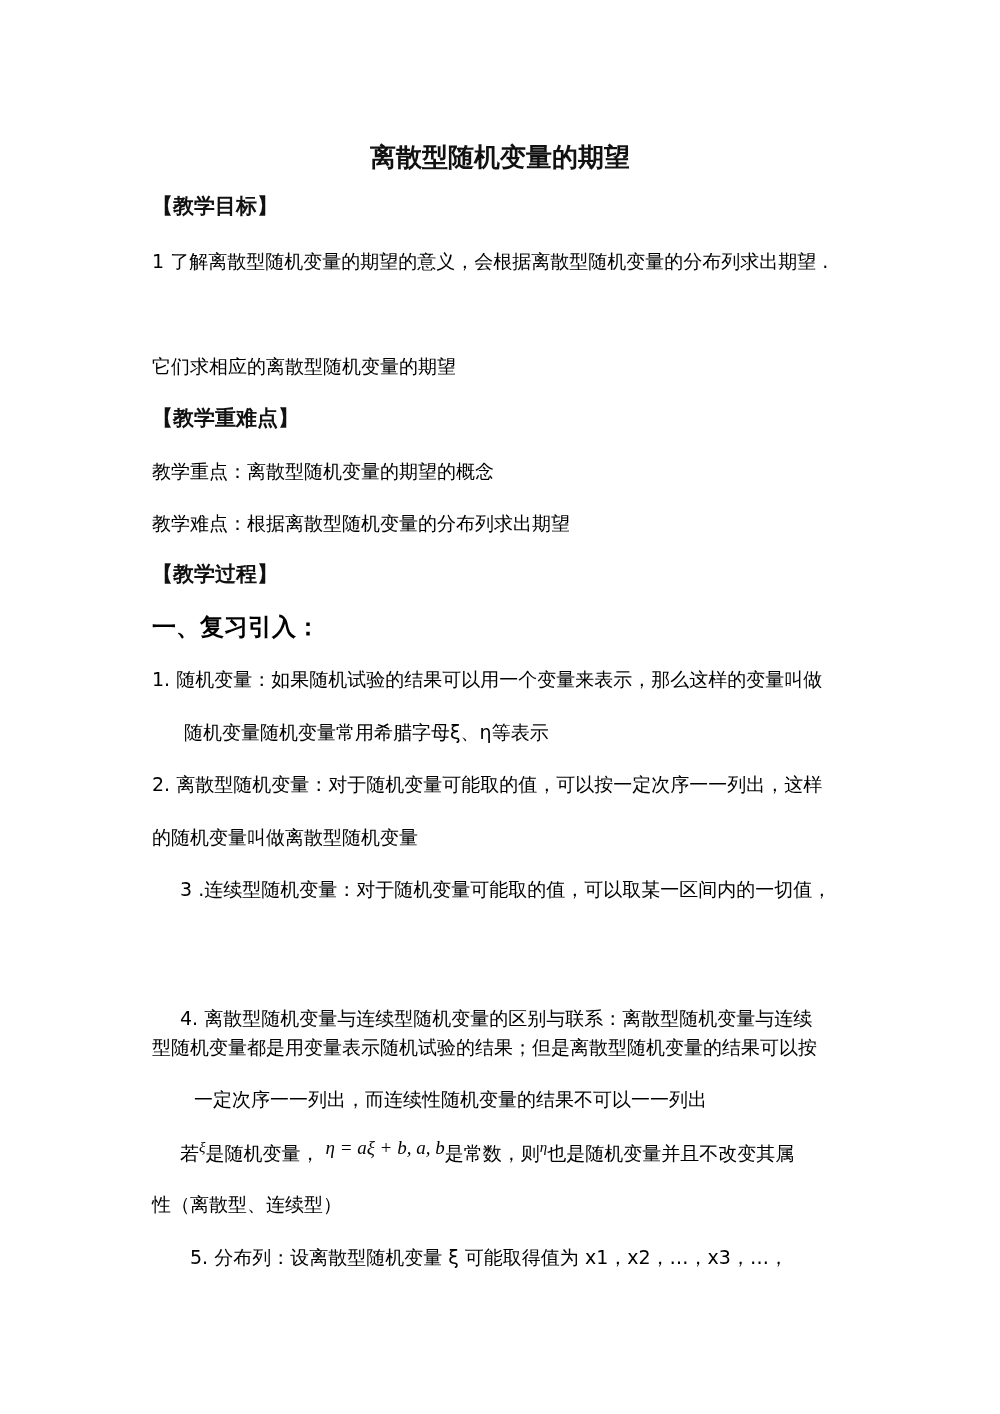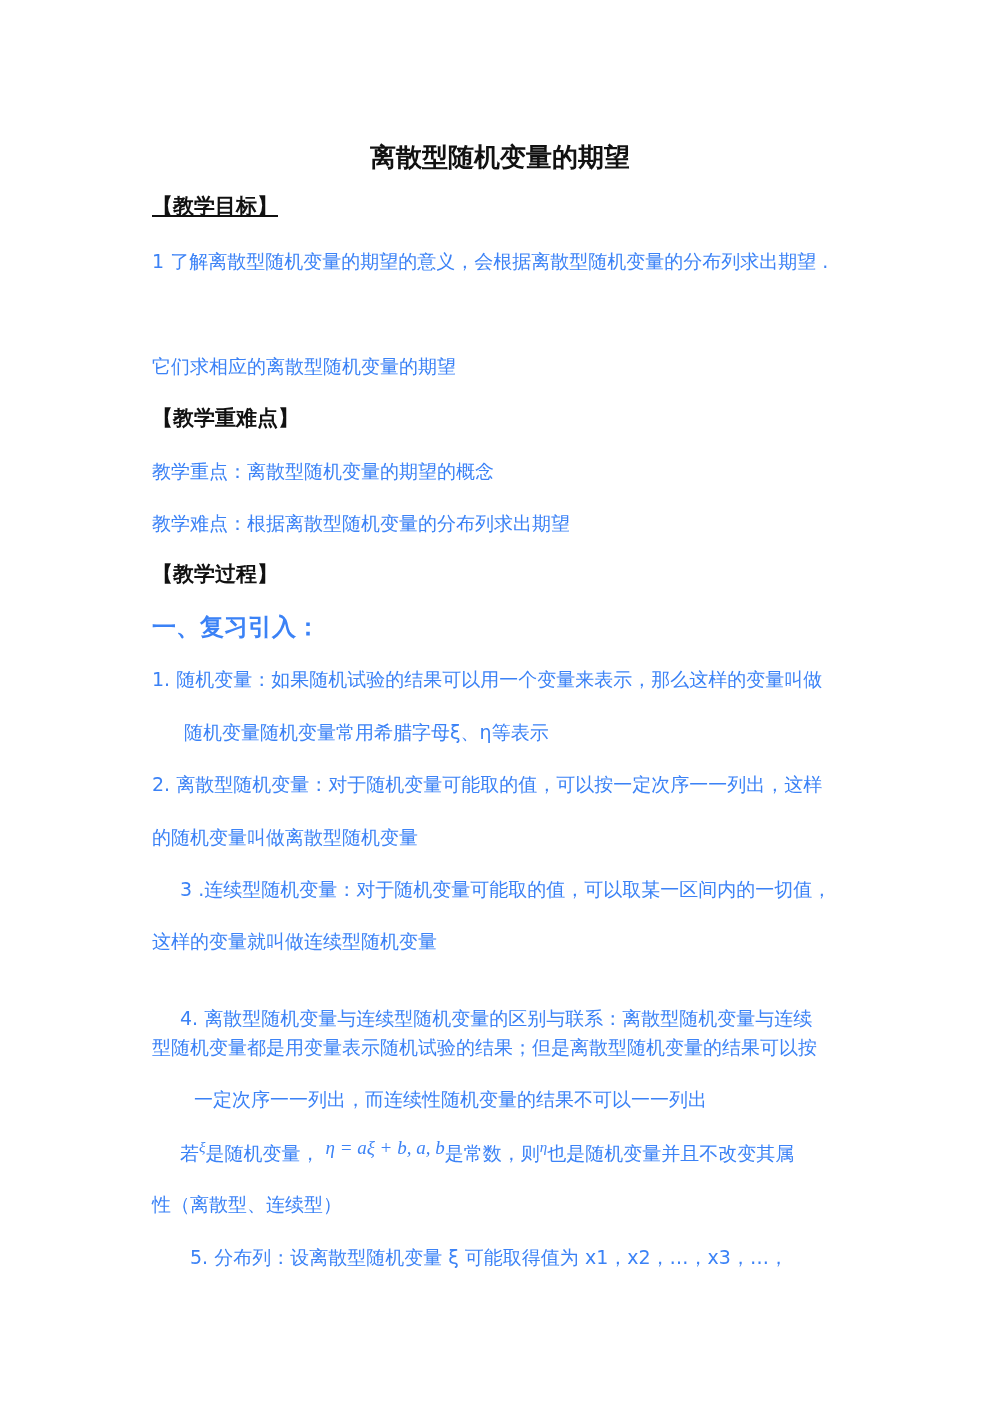--- a/index.html
+++ b/index.html
@@ -1,53 +1,52 @@
 <!DOCTYPE html>
 <html><head>
   <meta charset="utf-8">
   <style>
     html, body { margin: 0; padding: 0; background: #ffffff; }
     body { width: 1000px; height: 1414px; position: relative; overflow: hidden;
            font-family: "DejaVu Sans", "Liberation Sans", sans-serif; color: #111; }
     .page { position: absolute; left: 0; top: 8px; width: 1000px; height: 1414px; }
-    .line { position: absolute; left: 152px; white-space: nowrap; font-size: 19px; line-height: 24px; color: #3b82f6; }
+    .line { position: absolute; left: 152px; white-space: nowrap; font-size: 19px; line-height: 24px; color: #000000; }
     .title { position: absolute; left: 0; width: 1000px; top: 132px; text-align: center;
              font-size: 26px; font-weight: bold; color: #111; }
     .heading { font-size: 21px; font-weight: bold; color: #111; }
     .subheading { font-size: 24px; font-weight: bold; }
     .math { font-family: "Liberation Serif", "DejaVu Serif", serif; font-style: italic; }
     .sup { position: relative; top: -8px; font-size: 15px; }
   </style>
 </head>
 <body>
 
 <div class="page">
   <div class="title">离散型随机变量的期望</div>
 
-  <div class="line heading" style="top:186px;text-decoration:underline;">【教学目标】</div>
+  <div class="line heading" style="top:186px;">【教学目标】</div>
 
   <div class="line" style="top:241px;">1 了解离散型随机变量的期望的意义，会根据离散型随机变量的分布列求出期望 .</div>
 
   <div class="line" style="top:346px;">它们求相应的离散型随机变量的期望</div>
 
   <div class="line heading" style="top:398px;">【教学重难点】</div>
   <div class="line" style="top:451px;">教学重点：离散型随机变量的期望的概念</div>
   <div class="line" style="top:503px;">教学难点：根据离散型随机变量的分布列求出期望</div>
 
   <div class="line heading" style="top:554px;">【教学过程】</div>
   <div class="line subheading" style="top:607px;">一、复习引入：</div>
 
   <div class="line" style="top:659px;">1. 随机变量：如果随机试验的结果可以用一个变量来表示，那么这样的变量叫做</div>
   <div class="line" style="top:712px;margin-left:32px;">随机变量随机变量常用希腊字母ξ、η等表示</div>
 
   <div class="line" style="top:764px;">2.  离散型随机变量：对于随机变量可能取的值，可以按一定次序一一列出，这样</div>
   <div class="line" style="top:817px;">的随机变量叫做离散型随机变量</div>
 
   <div class="line" style="top:869px; left:180px;">3 .连续型随机变量：对于随机变量可能取的值，可以取某一区间内的一切值，</div>
-  <div class="line" style="top:921px;">这样的变量就叫做连续型随机变量</div>
 
   <div class="line" style="top:974px; left:180px;margin-top:24px;">4. 离散型随机变量与连续型随机变量的区别与联系：离散型随机变量与连续</div>
   <div class="line" style="top:1027px;">型随机变量都是用变量表示随机试验的结果；但是离散型随机变量的结果可以按</div>
   <div class="line" style="top:1079px;margin-left:42px;">一定次序一一列出，而连续性随机变量的结果不可以一一列出</div>
 
   <div class="line" style="top:1133px; left:180px;">
     <span>若</span><span class="math sup">ξ</span><span>是随机变量，</span>
     <span class="math" style="position:relative; top:-6px;">η = aξ + b, a, b</span><span>是常数，则</span><span class="math sup">η</span><span>也是随机变量并且不改变其属</span>
   </div>
   <div class="line" style="top:1184px;">性（离散型、连续型）</div>

